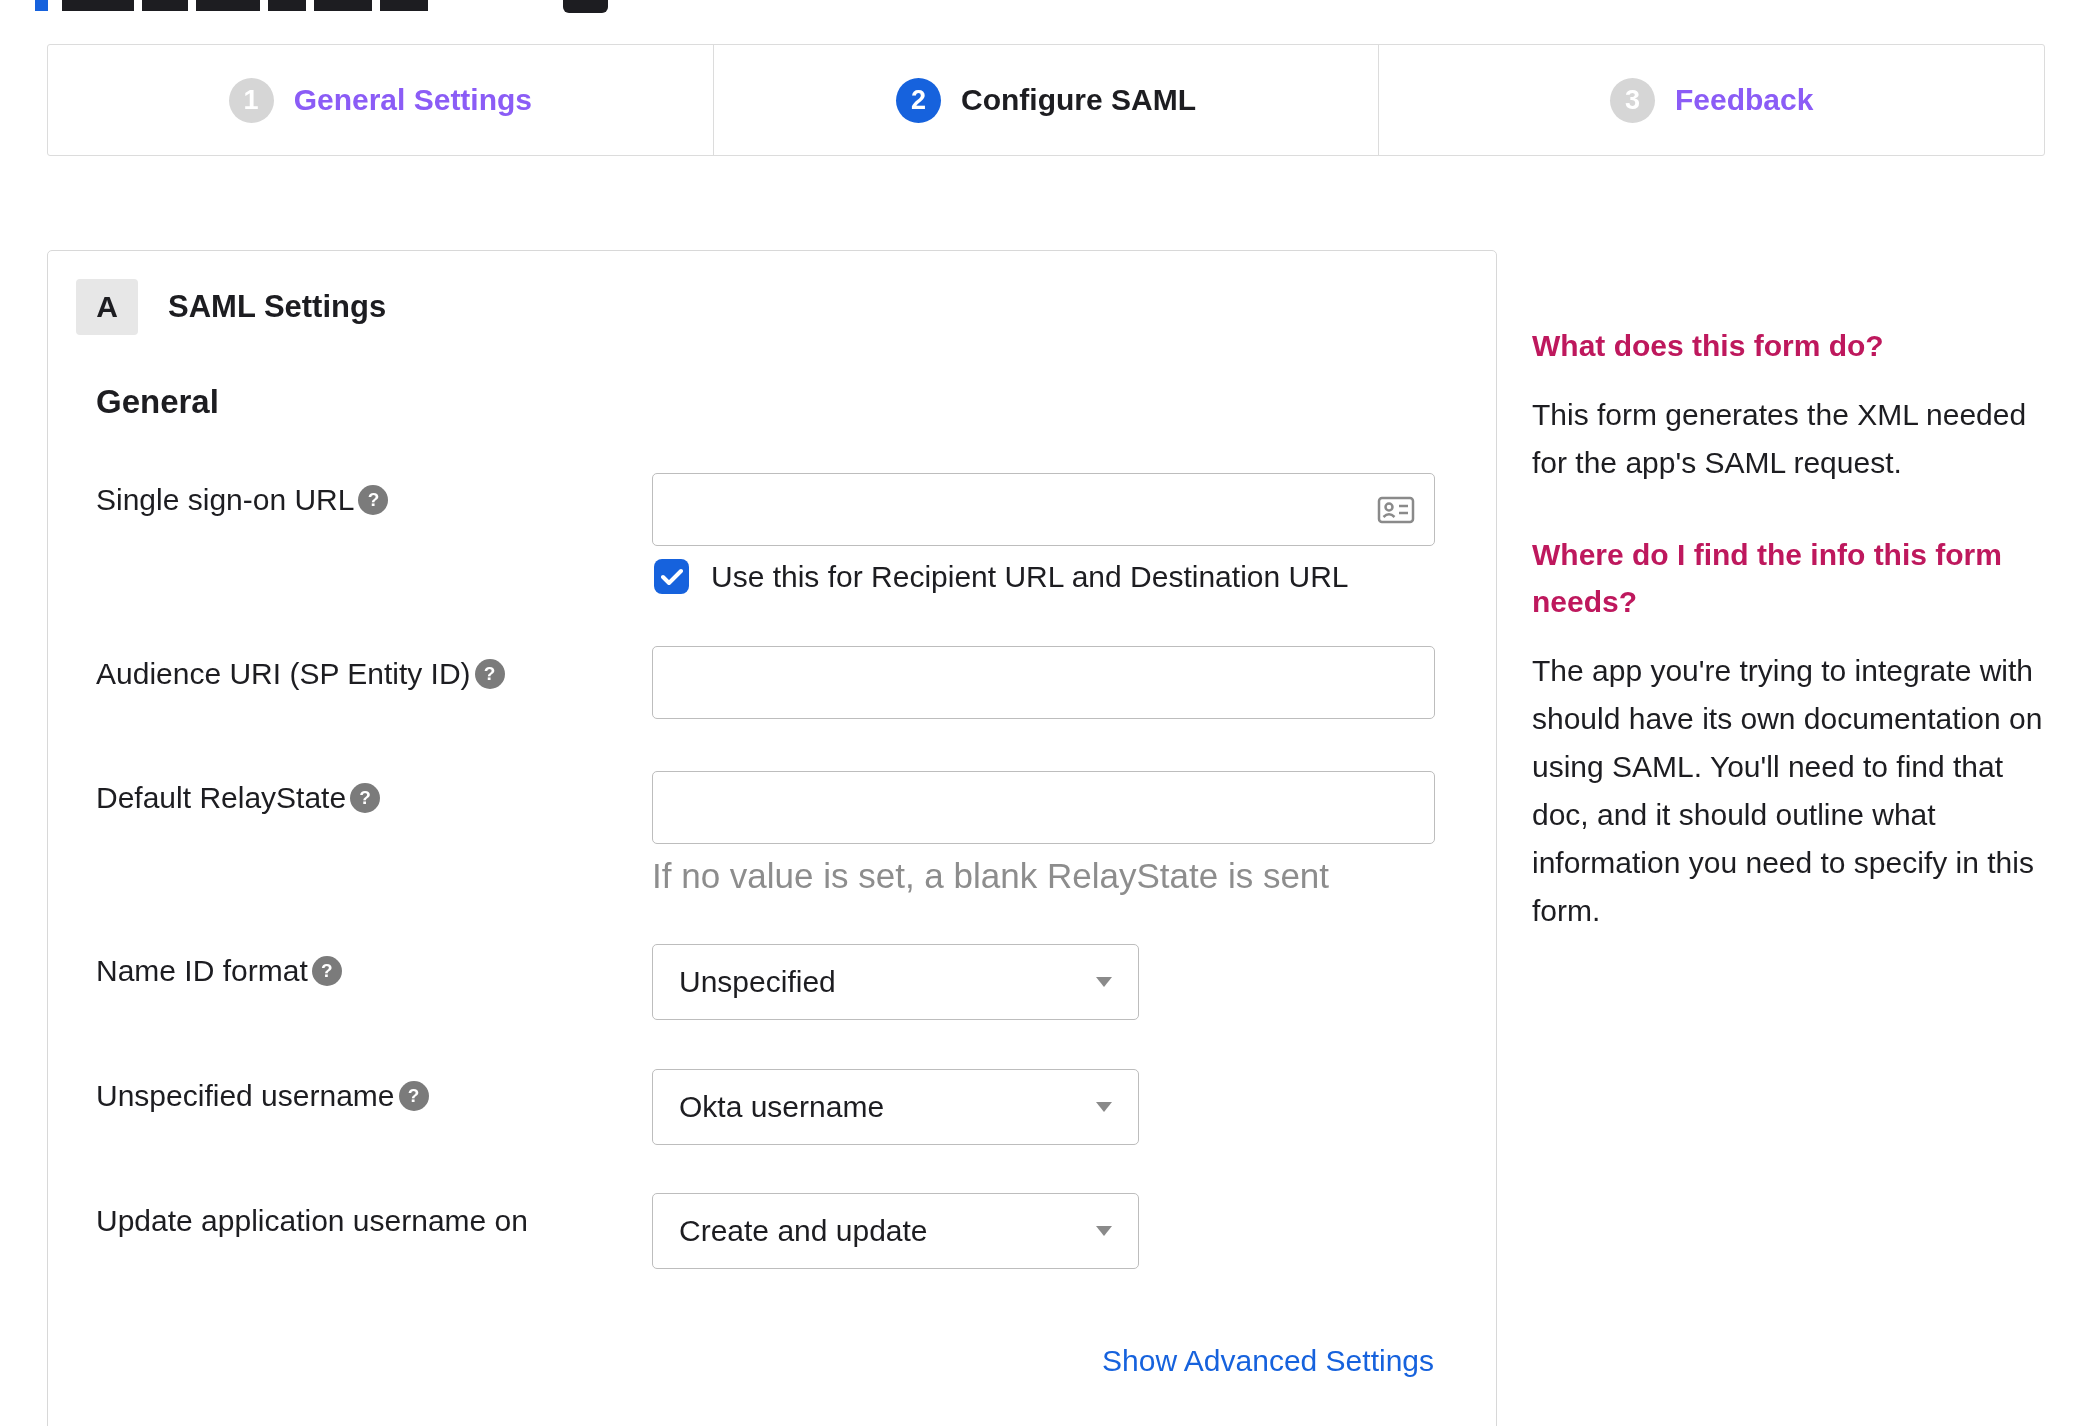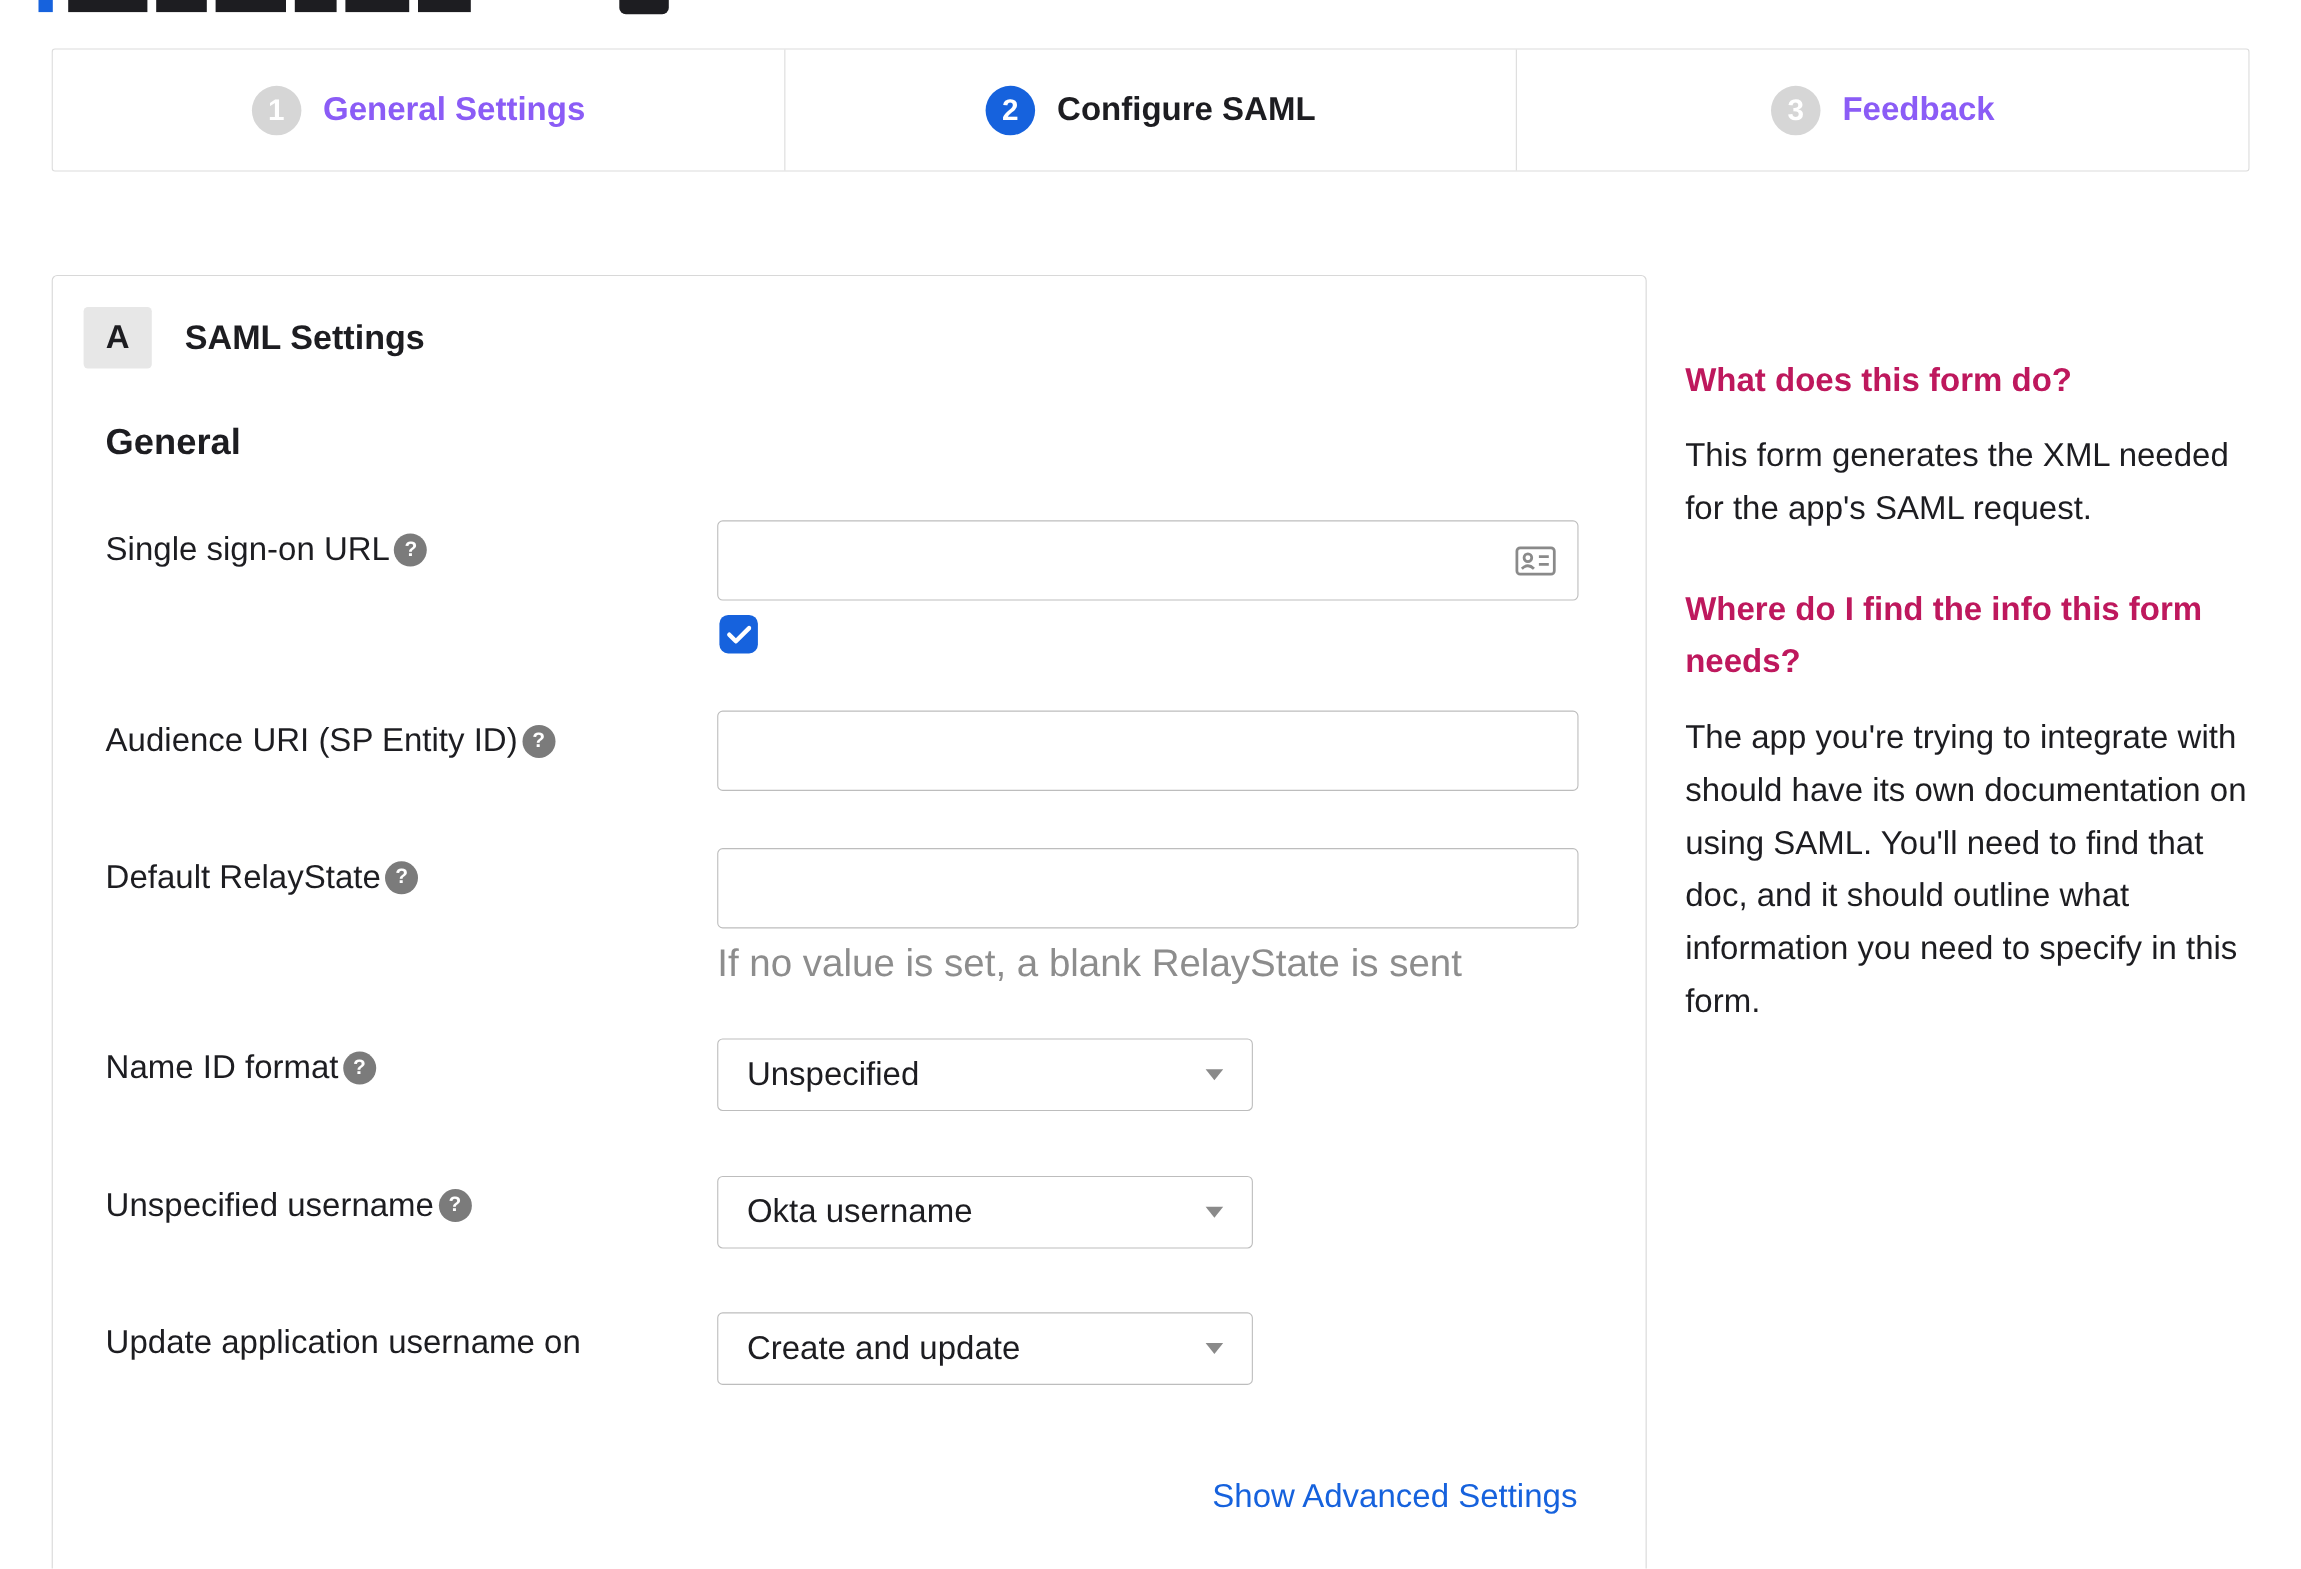--- a/index.html
+++ b/index.html
@@ -73,21 +73,21 @@
   .checkbox-row { position: absolute; left: 606px; display: flex; align-items: center; gap: 22px; }
   .checkbox {
     width: 35px; height: 35px; border-radius: 8px; background: #1662dd;
     display: flex; align-items: center; justify-content: center; cursor: pointer; flex: 0 0 auto;
   }
   .checkbox-label { font-size: 30px; color: #1d1d21; }
 
   .helper-text { position: absolute; left: 604px; font-size: 35px; color: #8d8d8d; }
 
   .select {
-    position: absolute; left: 604px; width: 487px; height: 66px;
+    position: absolute; left: 604px; width: 487px; height: 76px;
     border: 1px solid #bdbdbd; border-radius: 5px; background: #ffffff;
     display: flex; align-items: center; justify-content: space-between;
     padding: 0 26px; cursor: pointer;
   }
   .select .select-value { font-size: 30px; color: #1d1d21; }
   .select .caret {
     width: 0; height: 0;
     border-left: 8px solid transparent; border-right: 8px solid transparent;
     border-top: 10px solid #8a8a8a;
   }
@@ -153,20 +153,21 @@
       <line x1="22" y1="11" x2="31" y2="11" stroke="#8a8a8a" stroke-width="2.5"></line>
       <line x1="22" y1="18" x2="31" y2="18" stroke="#8a8a8a" stroke-width="2.5"></line>
     </svg>
   </div>
   <div class="checkbox-row" style="top:308px;">
     <div class="checkbox">
       <svg width="22" height="18" viewBox="0 0 22 18">
         <polyline points="2,9 8,15 20,3" fill="none" stroke="#ffffff" stroke-width="4" stroke-linecap="round" stroke-linejoin="round"></polyline>
       </svg>
     </div>
+    <div class="checkbox-label">Use this for Recipient URL and Destination URL</div>
   </div>
 
   <div class="field-label" style="left:48px; top:406px;">
     <span>Audience URI (SP Entity ID)</span>
     <span class="help">?</span>
   </div>
   <input class="text-input" type="text" style="top: 395px;" value="">
 
   <div class="field-label" style="left:48px; top:530px;">
     <span>Default RelayState</span>

